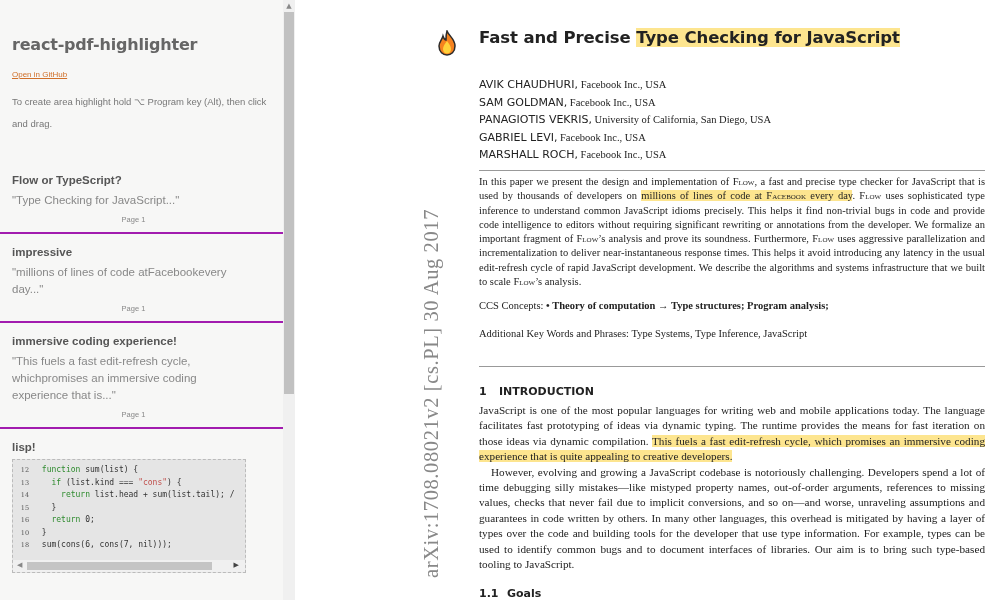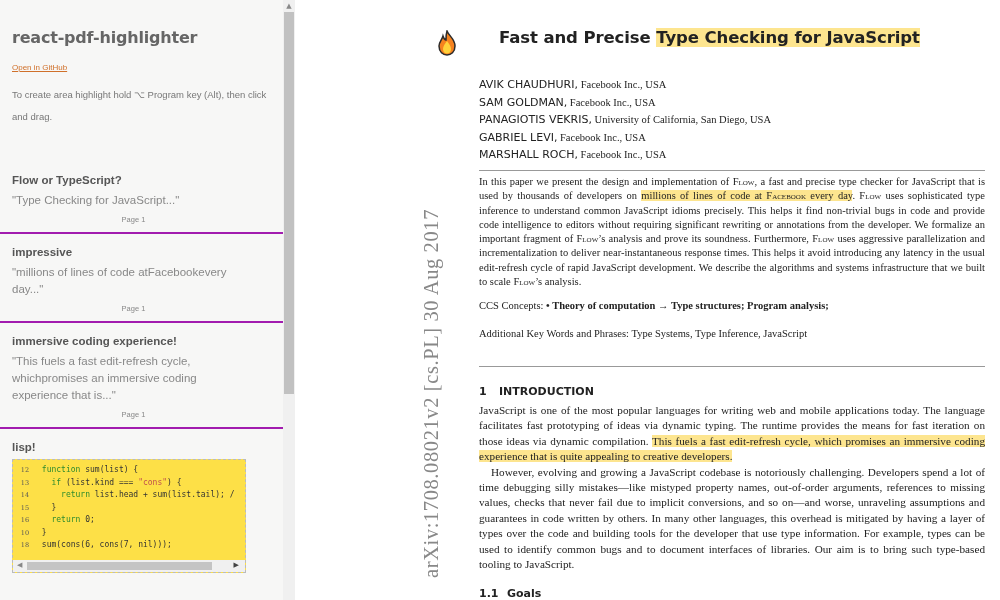--- a/index.html
+++ b/index.html
@@ -7,21 +7,21 @@
     body { position: relative; font-family: "DejaVu Sans", sans-serif; }
 
     
     .sidebar {
       position: absolute; left: 0; top: 0; width: 283px; height: 600px;
       background: #f7f7f6; overflow: hidden; color: #555;
     }
     .sidebar-header { padding: 28px 12px 0 12px; height: 162px; }
     .sidebar-title {
       font-family: "DejaVu Sans", sans-serif; font-weight: bold; font-size: 16px;
-      color: #666; letter-spacing: -0.2px; margin-top: 0;
+      color: #666; letter-spacing: -0.2px; margin-top: 7px;
     }
     .github-link {
       display: inline-block; margin-top: 16px; font-size: 8px; color: #d0702a;
       text-decoration: underline; font-family: "Liberation Sans", sans-serif;
     }
     .sidebar-desc {
       margin-top: 10px; font-size: 9.5px; line-height: 22px; color: #777;
       font-family: "Liberation Sans", sans-serif;
     }
 
@@ -37,21 +37,21 @@
     .hl-quote {
       font-size: 11.5px; line-height: 17px; color: #888;
       font-family: "Liberation Sans", sans-serif; padding-right: 20px;
     }
     .hl-page {
       text-align: center; font-size: 7.5px; color: #888; margin-top: 6px;
       padding-right: 16px; font-family: "Liberation Sans", sans-serif;
     }
 
     .code-box {
-      margin-top: 4px; width: 234px; border: 1px dashed #bbb; background: #fde047;
+      margin-top: 4px; width: 234px; border: 1px dashed #bbb; background: #e5e5e5;
       padding: 4px 0 0 0; overflow: hidden; position: relative;
     }
     .code-line {
       font-family: "DejaVu Sans Mono", monospace; font-size: 8px; line-height: 12.5px;
       white-space: pre; color: #333;
     }
     .code-ln { display: inline-block; width: 24px; text-align: center; color: #555; font-size: 6.5px; font-family: "DejaVu Serif", serif; }
     .kw { color: #2e8b2e; }
     .str { color: #c0504d; }
     .code-hscroll {
@@ -70,21 +70,21 @@
 
     
     .pdf {
       position: absolute; left: 295px; top: 0; width: 705px; height: 600px; background: #fff; overflow: hidden;
     }
     .page { position: absolute; left: 0; top: 0; width: 705px; height: 600px; font-family: "Liberation Serif", serif; color: #222; }
 
     .flame { position: absolute; left: 142px; top: 30px; width: 20px; height: 26px; }
     .paper-title {
       position: absolute; left: 184px; top: 28px; font-family: "DejaVu Sans", sans-serif;
-      font-weight: bold; font-size: 16.5px; color: #222; letter-spacing: -0.1px; margin-left: 20px;
+      font-weight: bold; font-size: 16.5px; color: #222; letter-spacing: -0.1px;
     }
     .hl-yellow { background: #fde58f; }
     .authors { position: absolute; left: 184px; top: 76px; font-size: 12px; line-height: 16.5px; }
     .author-name { font-family: "DejaVu Sans", sans-serif; font-size: 11px; color: #222; }
     .author-aff { font-family: "Liberation Serif", serif; font-size: 10.5px; color: #222; }
 
     .arxiv {
       position: absolute; left: 125px; top: 578px; transform-origin: 0 0; transform: rotate(-90deg);
       font-family: "Liberation Serif", serif; font-size: 20.5px; color: #888; white-space: nowrap;
       letter-spacing: 0.6px;

